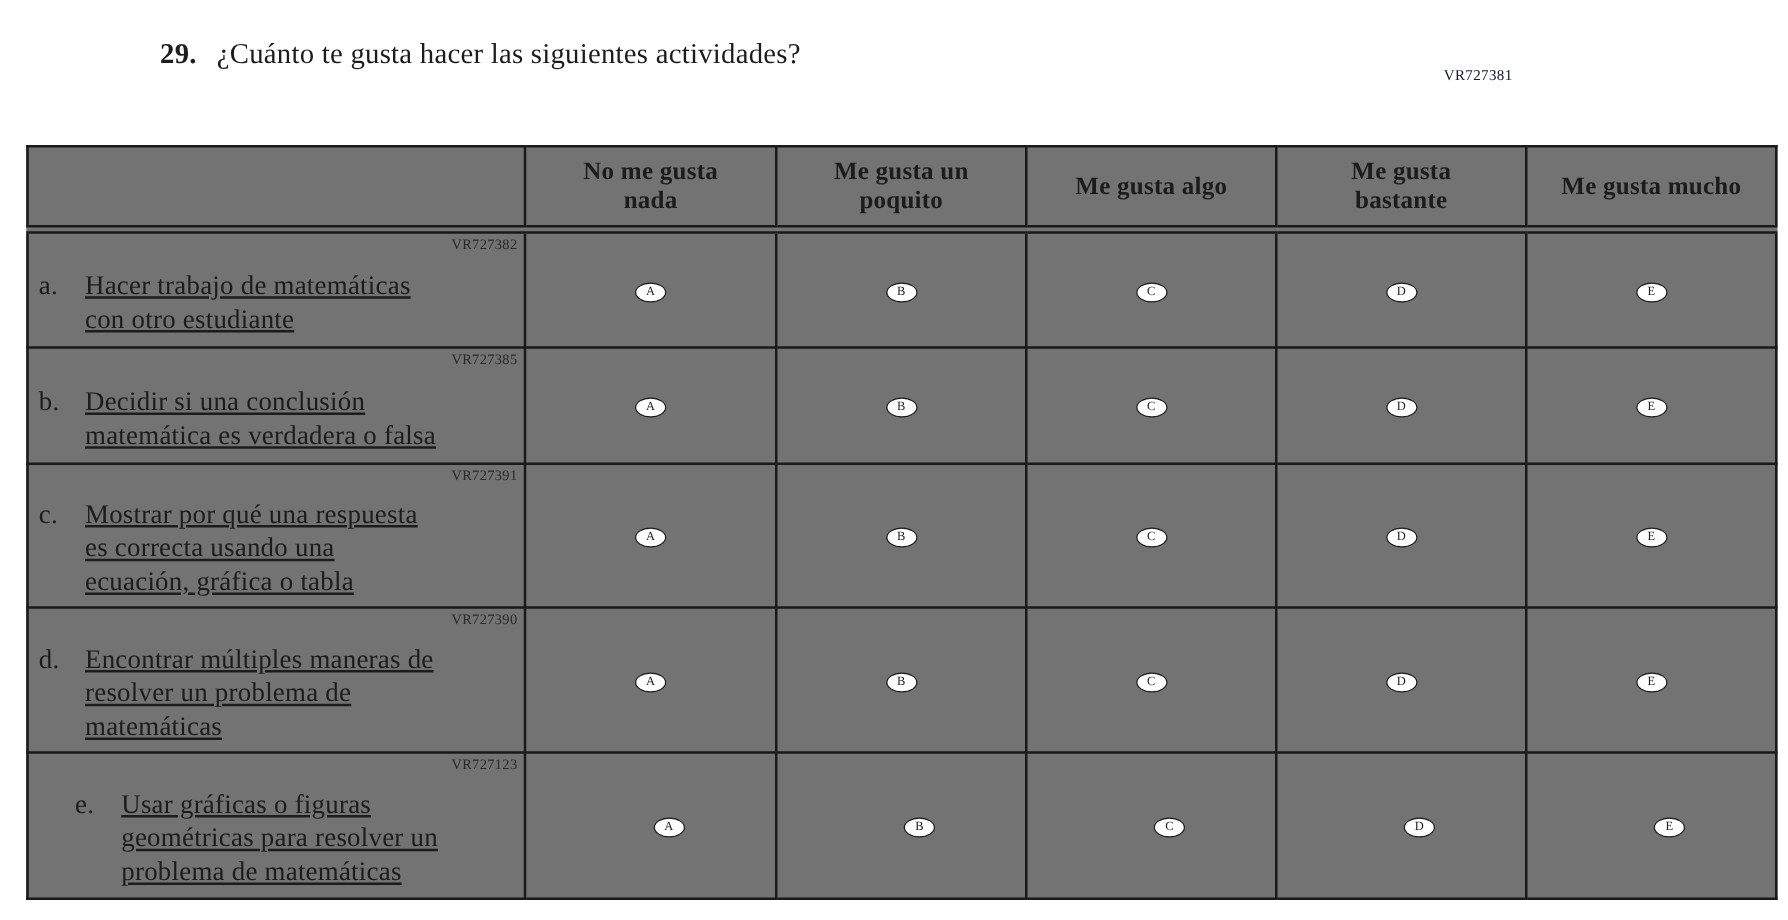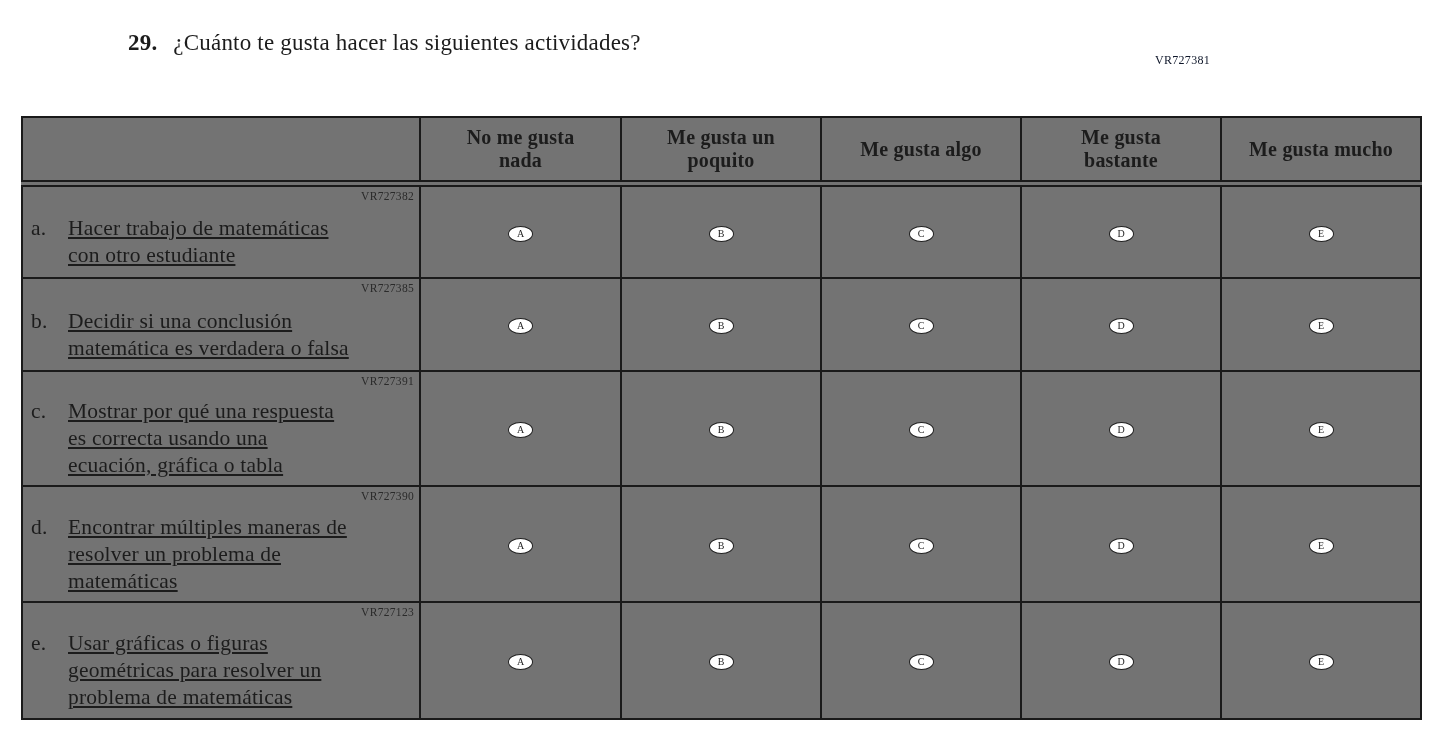--- a/index.html
+++ b/index.html
@@ -123,21 +123,21 @@
     color: #1f1f1f;
     cursor: pointer;
     background: #ffffff;
   }
 
   
   tr.row-a td { height: 90px; }
   tr.row-b td { height: 91px; }
   tr.row-c td { height: 112px; }
   tr.row-d td { height: 114px; }
-  tr.row-e td { height: 115px; }
+  tr.row-e td { height: 115px; padding-left: 29px; }
 </style>
 </head>
 <body>
 
 <div class="page">
 
   <div class="form-code-top">VR727381</div>
 
   <div class="question-line">
     <span class="qnum">29.</span><span>¿Cuánto te gusta hacer las siguientes actividades?</span>

